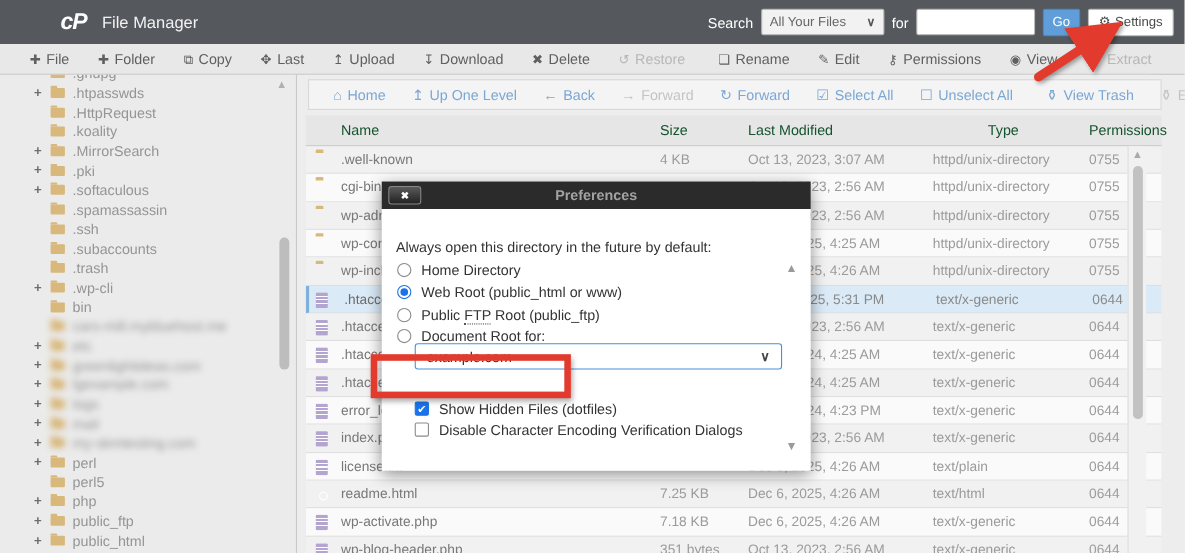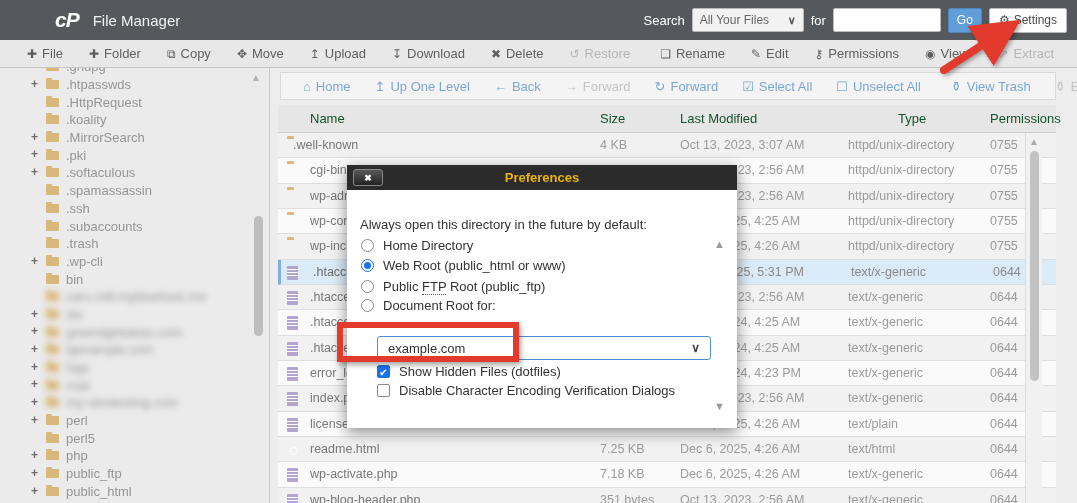--- a/index.html
+++ b/index.html
@@ -88,36 +88,36 @@
   .main-scroll { position:absolute; right:4px; top:65px; width:17px; bottom:0;
     background:#f1f1f1; border-left:1px solid #ddd; }
   .ms-up { position:absolute; top:3px; left:3px; font-size:10px; color:#aaa; }
   .ms-thumb { position:absolute; top:18px; left:4px; width:9px; height:230px;
     background:#c2c2c2; border-radius:6px; }
 
   
   .modal { position:absolute; left:347px; top:165px; width:390px; height:263px; background:#fff;
     box-shadow:0 4px 14px rgba(0,0,0,.45); z-index:50; }
   .m-title { height:25px; background:#2b2b2b; position:relative; }
-  .m-title .m-text { color:#eab308; font-size:13px; font-weight:bold; text-align:center; line-height:25px; }
+  .m-title .m-text { color:#a3a3a3; font-size:13px; font-weight:bold; text-align:center; line-height:25px; }
   .m-close { position:absolute; left:6px; top:4px; width:30px; height:17px; border-radius:3px;
     background:linear-gradient(#5a5a5a,#222); border:1px solid #888; color:#fff; font-size:9px;
     font-weight:bold; display:flex; align-items:center; justify-content:center; }
   .m-body { position:relative; height:213px; font-size:13px; color:#333; }
   .m-label { position:absolute; left:13px; top:27px; }
   .m-radio-row { position:absolute; left:14px; display:flex; align-items:center; gap:9px; }
   .radio { width:13px; height:13px; border:1px solid #8a8a8a; border-radius:50%;
     position:relative; background:#fff; flex:none; }
   .radio.checked { border-color:#1a73e8; }
   .radio.checked::after { content:""; position:absolute; left:2px; top:2px; width:7px; height:7px;
     border-radius:50%; background:#1a73e8; }
   .dotted-u { border-bottom:1px dotted #555; }
   .m-select { position:absolute; left:30px; top:122px; width:334px; height:24px;
     border:1px solid #4a90d9; border-radius:3px; display:flex; align-items:center;
-    justify-content:space-between; padding:0 10px; color:#333;margin-top:24px; }
+    justify-content:space-between; padding:0 10px; color:#333; }
   .m-select .chev { color:#444; font-size:12px; font-weight:bold; }
   .m-check-row { position:absolute; left:30px; display:flex; align-items:center; gap:9px; }
   .checkbox { width:13px; height:13px; border:1px solid #8a8a8a; border-radius:2px; background:#fff; flex:none; }
   .checkbox.checked { background:#1a73e8; border-color:#1a73e8; color:#fff; font-size:10px;
     line-height:13px; text-align:center; }
   .m-scroll-up { position:absolute; right:12px; top:48px; color:#9a9a9a; font-size:11px; }
   .m-scroll-dn { position:absolute; right:12px; top:210px; color:#9a9a9a; font-size:11px; }
   .m-footer { position:absolute; left:0; bottom:0; width:100%; height:25px; background:#f2f2f2;
     border-top:1px solid #ddd; display:flex; align-items:center; justify-content:flex-end;
     gap:4px; padding-right:8px; }
@@ -163,21 +163,21 @@
       <div class="tbtn">
         <span class="tico">✚</span>
         <span>Folder</span>
       </div>
       <div class="tbtn">
         <span class="tico">⧉</span>
         <span>Copy</span>
       </div>
       <div class="tbtn">
         <span class="tico">✥</span>
-        <span>Move</span>
+        <span>Last</span>
       </div>
       <div class="tbtn">
         <span class="tico">↥</span>
         <span>Upload</span>
       </div>
       <div class="tbtn">
         <span class="tico">↧</span>
         <span>Download</span>
       </div>
       <div class="tbtn">
@@ -378,21 +378,21 @@
 
     <div class="thead">
       <span class="col-name">Name</span>
       <span class="col-size">Size</span>
       <span class="col-mod">Last Modified</span>
       <span class="col-type">Type</span>
       <span class="col-perm">Permissions</span>
     </div>
 
     <div class="rows" id="rows">
-        <div class="row odd"><span class="fico ico-folder"></span><span class="cell name" style="left: 15px;">.well-known</span><span class="cell size" style="left: 322px;">4 KB</span><span class="cell modified" style="left: 402px;">Oct 13, 2023, 3:07 AM</span><span class="cell type" style="left: 570px;">httpd/unix-directory</span><span class="cell perm" style="left: 712px;">0755</span></div>
+        <div class="row odd"><span class="fico ico-folder"></span><span class="cell name" style="left: 32px;">.well-known</span><span class="cell size" style="left: 322px;">4 KB</span><span class="cell modified" style="left: 402px;">Oct 13, 2023, 3:07 AM</span><span class="cell type" style="left: 570px;">httpd/unix-directory</span><span class="cell perm" style="left: 712px;">0755</span></div>
         <div class="row even"><span class="fico ico-folder"></span><span class="cell name" style="left: 32px;">cgi-bin</span><span class="cell size" style="left: 322px;"></span><span class="cell modified" style="left: 402px;">Oct 13, 2023, 2:56 AM</span><span class="cell type" style="left: 570px;">httpd/unix-directory</span><span class="cell perm" style="left: 712px;">0755</span></div>
         <div class="row odd"><span class="fico ico-folder"></span><span class="cell name" style="left: 32px;">wp-admin</span><span class="cell size" style="left: 322px;"></span><span class="cell modified" style="left: 402px;">Oct 13, 2023, 2:56 AM</span><span class="cell type" style="left: 570px;">httpd/unix-directory</span><span class="cell perm" style="left: 712px;">0755</span></div>
         <div class="row even"><span class="fico ico-folder"></span><span class="cell name" style="left: 32px;">wp-content</span><span class="cell size" style="left: 322px;"></span><span class="cell modified" style="left: 402px;">Dec 6, 2025, 4:25 AM</span><span class="cell type" style="left: 570px;">httpd/unix-directory</span><span class="cell perm" style="left: 712px;">0755</span></div>
         <div class="row odd"><span class="fico ico-folder"></span><span class="cell name" style="left: 32px;">wp-includes</span><span class="cell size" style="left: 322px;"></span><span class="cell modified" style="left: 402px;">Dec 6, 2025, 4:26 AM</span><span class="cell type" style="left: 570px;">httpd/unix-directory</span><span class="cell perm" style="left: 712px;">0755</span></div>
         <div class="row even selected">
           <span class="fico ico-file"></span>
           <span class="cell name" style="left: 32px;">.htaccess</span>
           <span class="cell size" style="left: 322px;"></span>
           <span class="cell modified" style="left: 402px;">Dec 6, 2025, 5:31 PM</span>
           <span class="cell type" style="left: 570px;">text/x-generic</span>

